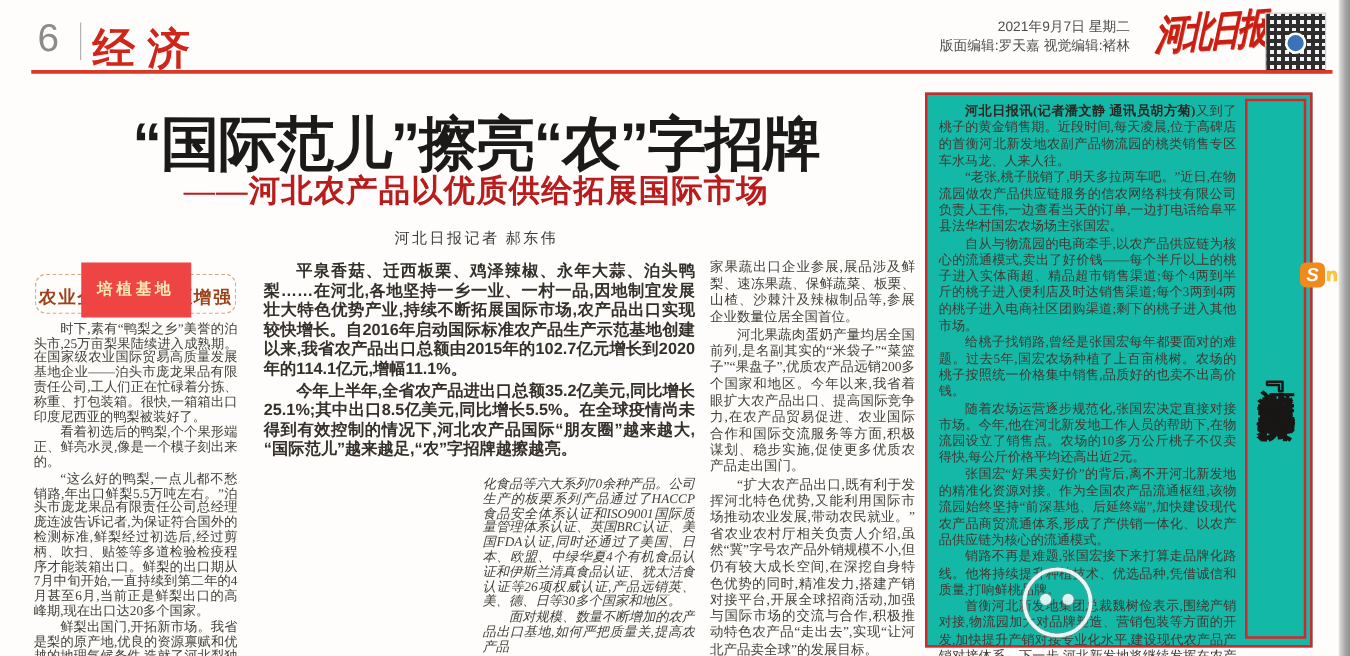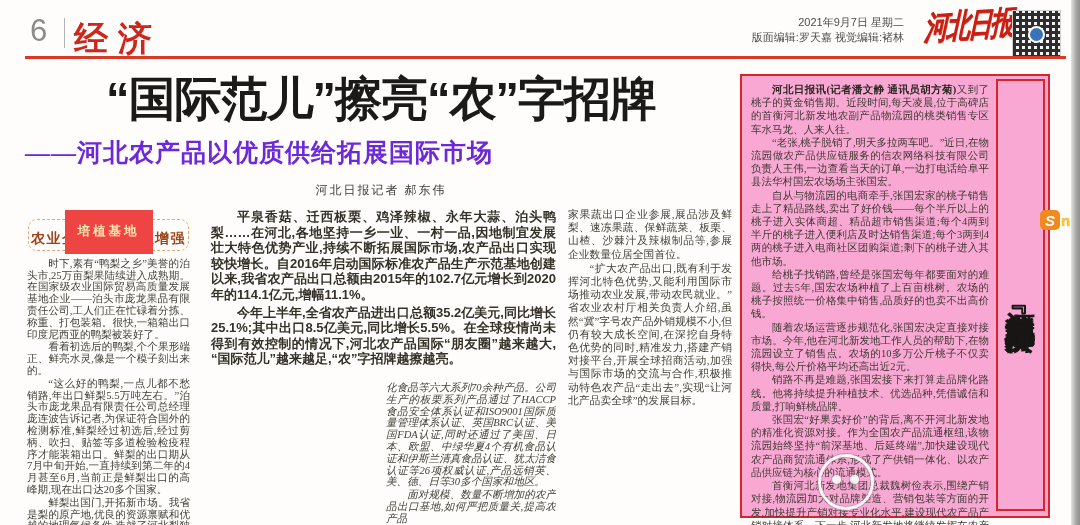--- a/index.html
+++ b/index.html
@@ -24,25 +24,25 @@
     transform:rotate(-4deg) skewX(-6deg) scaleY(1.35);transform-origin:left center;
     text-shadow:0.5px 0.5px 0 #d94436;letter-spacing:-2px;}
   .qr{position:absolute;left:1013px;top:11px;width:47px;height:47px;background:
     repeating-linear-gradient(0deg,#2d2d2d 0 3px,transparent 3px 6px),
     repeating-linear-gradient(90deg,#2d2d2d 0 3px,#f3f3f3 3px 6px);
     outline:1px solid #cfcfcf;}
   .qr::after{content:"";position:absolute;left:15px;top:15px;width:17px;height:17px;
     border-radius:50%;background:#3a73b5;border:2px solid #fff;box-sizing:border-box;}
   .header-rule{position:absolute;left:25px;top:56px;width:1041px;height:3px;background:#d63b28;}
   
-  .headline{position:absolute;left:25px;top:68px;width:712px;text-align:center;
+  .headline{position:absolute;left:25px;top:84px;width:712px;text-align:center;
     font-family:"Liberation Sans",sans-serif;font-weight:900;font-size:47px;
     color:#1c1a18;letter-spacing:-1px;white-space:nowrap;}
-  .subtitle{position:absolute;left:25px;top:136px;width:712px;text-align:left;
-    font-weight:900;font-size:25px;color:#6d28d9;letter-spacing:1px;}
+  .subtitle{position:absolute;left:25px;top:136px;width:712px;text-align:center;
+    font-weight:900;font-size:25px;color:#b91c1c;letter-spacing:1px;}
   .byline{position:absolute;left:25px;top:182px;width:712px;text-align:center;
     font-size:12px;color:#3f3b37;letter-spacing:2px;}
   
   .col{position:absolute;text-align:justify;}
   .col p{margin:0 0 1px 0;text-indent:2em;}
   .col p.no-indent{text-indent:0;}
   .small-text{font-size:10.6px;line-height:11.8px;}
   .col4-text{font-size:10.8px;line-height:13.2px;}
   .lead{position:absolute;left:200px;top:209px;width:356px;
     font-family:"Liberation Sans",sans-serif;font-weight:600;
@@ -50,21 +50,21 @@
   .lead p{margin:0 0 2px 11px;text-indent:2em;}
   
   .section-block{position:relative;margin:11px 1px 7px 1px;border:1px dashed #dca87e;
     border-radius:9px;padding:13px 2px 5px 2px;text-align:center;}
   .section-badge{position:absolute;top:-10px;left:50%;transform:translateX(-50%);
     background:#ef4444;color:#fbe7b0;font-family:"Liberation Sans",sans-serif;
     font-size:12.5px;font-weight:700;letter-spacing:3px;padding:16px 13px;white-space:nowrap;}
   .section-subhead{font-size:14px;font-weight:700;color:#9c431a;letter-spacing:1.5px;white-space:nowrap;}
   
   .news-box{position:absolute;left:740px;top:74px;width:310px;height:444px;
-    border:2px solid #d6252b;box-sizing:border-box;background:#f9a8d4;}
+    border:2px solid #d6252b;box-sizing:border-box;background:#14b8a6;}
   .news-box-text{position:absolute;left:9px;top:7px;width:238px;
     font-size:10.5px;line-height:13.2px;text-align:justify;color:#3f3933;}
   .news-box-text p{margin:0;text-indent:2em;}
   .news-box-text strong{font-weight:900;color:#2b2723;}
   .v-headline-box{position:absolute;top:3px;right:3px;width:49px;height:432px;
     border:2px solid #d6252b;box-sizing:border-box;display:flex;align-items:center;justify-content:center;}
   .v-headline{writing-mode:vertical-rl;font-size:30px;font-weight:900;color:#191715;
     letter-spacing:1px;line-height:45px;white-space:nowrap;}
   
   .sn-badge{position:absolute;left:1040px;top:210px;z-index:50;display:flex;align-items:center;}
@@ -124,33 +124,34 @@
   </div>
 
 
   <div class="col small-text" style="left:386px;top:382px;width:170px;height:143px;overflow:hidden;font-style:italic;">
     <p class="no-indent">化食品等六大系列70余种产品。公司生产的板栗系列产品通过了HACCP食品安全体系认证和ISO9001国际质量管理体系认证、英国BRC认证、美国FDA认证,同时还通过了美国、日本、欧盟、中绿华夏4个有机食品认证和伊斯兰清真食品认证、犹太洁食认证等26项权威认证,产品远销英、美、德、日等30多个国家和地区。</p>
     <p>面对规模、数量不断增加的农产品出口基地,如何严把质量关,提高农产品</p>
   </div>
 
   <div class="col col4-text" style="left:568px;top:208px;width:164px;height:317px;overflow:hidden;">
     <p class="no-indent">家果蔬出口企业参展,展品涉及鲜梨、速冻果蔬、保鲜蔬菜、板栗、山楂、沙棘汁及辣椒制品等,参展企业数量位居全国首位。</p>
+    <p>河北果蔬肉蛋奶产量均居全国前列,是名副其实的“米袋子”“菜篮子”“果盘子”,优质农产品远销200多个国家和地区。今年以来,我省着眼扩大农产品出口、提高国际竞争力,在农产品贸易促进、农业国际合作和国际交流服务等方面,积极谋划、稳步实施,促使更多优质农产品走出国门。</p>
     <p>“扩大农产品出口,既有利于发挥河北特色优势,又能利用国际市场推动农业发展,带动农民就业。”省农业农村厅相关负责人介绍,虽然“冀”字号农产品外销规模不小,但仍有较大成长空间,在深挖自身特色优势的同时,精准发力,搭建产销对接平台,开展全球招商活动,加强与国际市场的交流与合作,积极推动特色农产品“走出去”,实现“让河北产品卖全球”的发展目标。</p>
 
   </div>
 
   <div class="news-box">
     <div class="news-box-text">
       <p><strong>河北日报讯(记者潘文静  通讯员胡方菊)</strong><span>又到了桃子的黄金销售期。近段时间,每天凌晨,位于高碑店的首衡河北新发地农副产品物流园的桃类销售专区车水马龙、人来人往。</span></p>
       <p>“老张,桃子脱销了,明天多拉两车吧。”近日,在物流园做农产品供应链服务的信农网络科技有限公司负责人王伟,一边查看当天的订单,一边打电话给阜平县法华村国宏农场场主张国宏。</p>
-      <p>自从与物流园的电商牵手,张国宏家的桃子销售走上了精品路线,卖出了好价钱——每个半斤以上的桃子进入实体商超、精品超市销售渠道;每个4两到半斤的桃子进入便利店及时达销售渠道;每个3两到4两的桃子进入电商社区团购渠道;剩下的桃子进入其他市场。</p>
+      <p>自从与物流园的电商牵手,以农产品供应链为核心的流通模式,卖出了好价钱——每个半斤以上的桃子进入实体商超、精品超市销售渠道;每个4两到半斤的桃子进入便利店及时达销售渠道;每个3两到4两的桃子进入电商社区团购渠道;剩下的桃子进入其他市场。</p>
       <p>给桃子找销路,曾经是张国宏每年都要面对的难题。过去5年,国宏农场种植了上百亩桃树。农场的桃子按照统一价格集中销售,品质好的也卖不出高价钱。</p>
       <p>随着农场运营逐步规范化,张国宏决定直接对接市场。今年,他在河北新发地工作人员的帮助下,在物流园设立了销售点。农场的10多万公斤桃子不仅卖得快,每公斤价格平均还高出近2元。</p>
+      <p>张国宏“好果卖好价”的背后,离不开河北新发地的精准化资源对接。作为全国农产品流通枢纽,该物流园始终坚持“前深基地、后延终端”,加快建设现代农产品商贸流通体系,形成了产供销一体化、以农产品供应链为核心的流通模式。</p>
       <p>销路不再是难题,张国宏接下来打算走品牌化路线。他将持续提升种植技术、优选品种,凭借诚信和质量,打响鲜桃品牌。</p>
-      <p>张国宏“好果卖好价”的背后,离不开河北新发地的精准化资源对接。作为全国农产品流通枢纽,该物流园始终坚持“前深基地、后延终端”,加快建设现代农产品商贸流通体系,形成了产供销一体化、以农产品供应链为核心的流通模式。</p>
       <p>首衡河北新发地集团总裁魏树俭表示,围绕产销对接,物流园加大对品牌塑造、营销包装等方面的开发,加快提升产销对接专业化水平,建设现代农产品产销对接体系。下一步,河北新发地将继续发挥在农产品销售方面的带动引领作用,持续培育、扶持新农人和供应链商户,为乡村振兴贡献力量。</p>
     </div>
     <div class="v-headline-box">
       <div class="v-headline">河北新发地助农『好果卖好价』</div>
     </div>
   </div>
 
   <div class="sn-badge">
     <span class="sn-s">S</span>
     <span class="sn-n">n</span>

